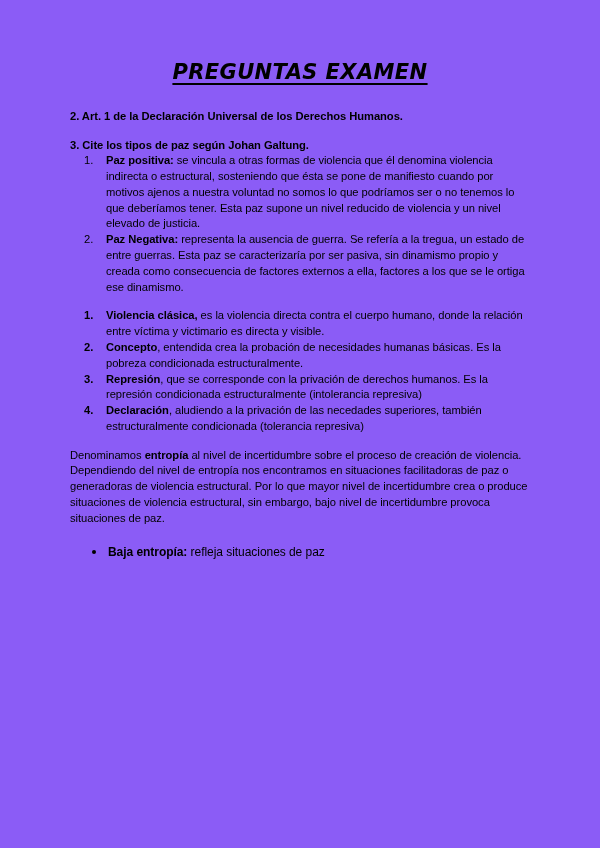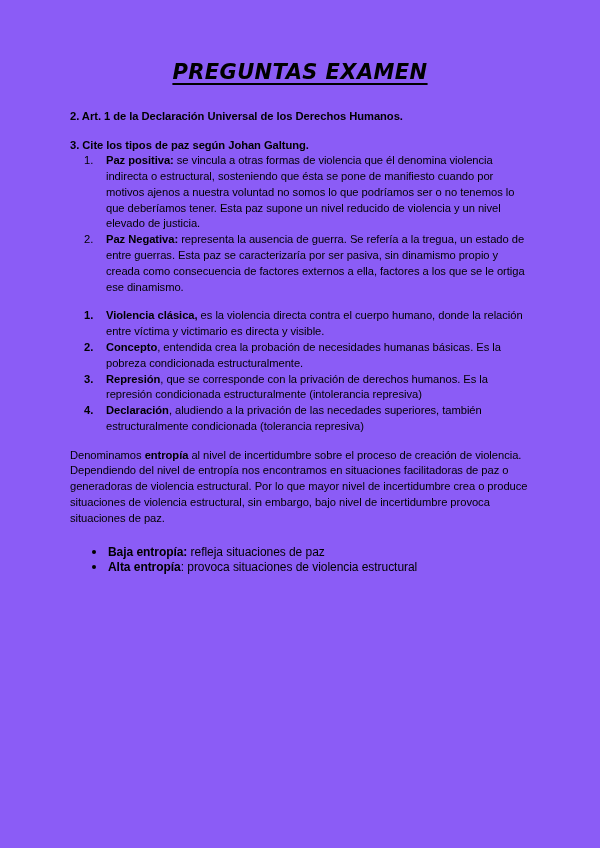--- a/index.html
+++ b/index.html
@@ -163,20 +163,17 @@
 
     <div>
       <p class="para"><span>Denominamos </span><span class="inline-bold">entropía</span><span> al nivel de incertidumbre sobre el proceso de creación de violencia. Dependiendo del nivel de entropía nos encontramos en situaciones facilitadoras de paz o generadoras de violencia estructural. Por lo que mayor nivel de incertidumbre crea o produce situaciones de violencia estructural, sin embargo, bajo nivel de incertidumbre provoca situaciones de paz.</span></p>
 
       <div class="gap-lg"></div>
 
       <ul class="bul-list">
         <li>
           <span class="bullet"></span><span class="lead">Baja entropía:</span><span> refleja situaciones de paz</span>
         </li>
-        <li>
-          <span class="bullet"></span><span class="lead">Alta entropía</span><span>: provoca situaciones de violencia estructural</span>
-        </li>
       </ul>
     </div>
 
   </div>
 </div>
 
 </body></html>

